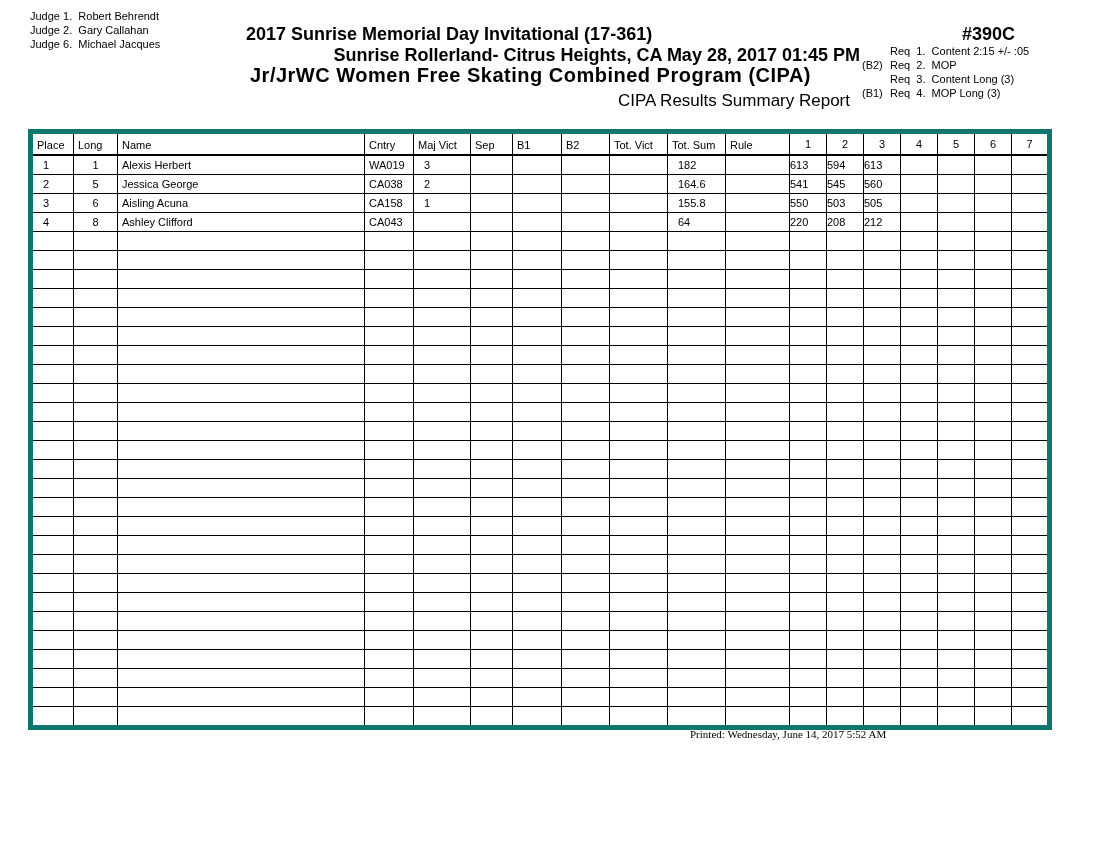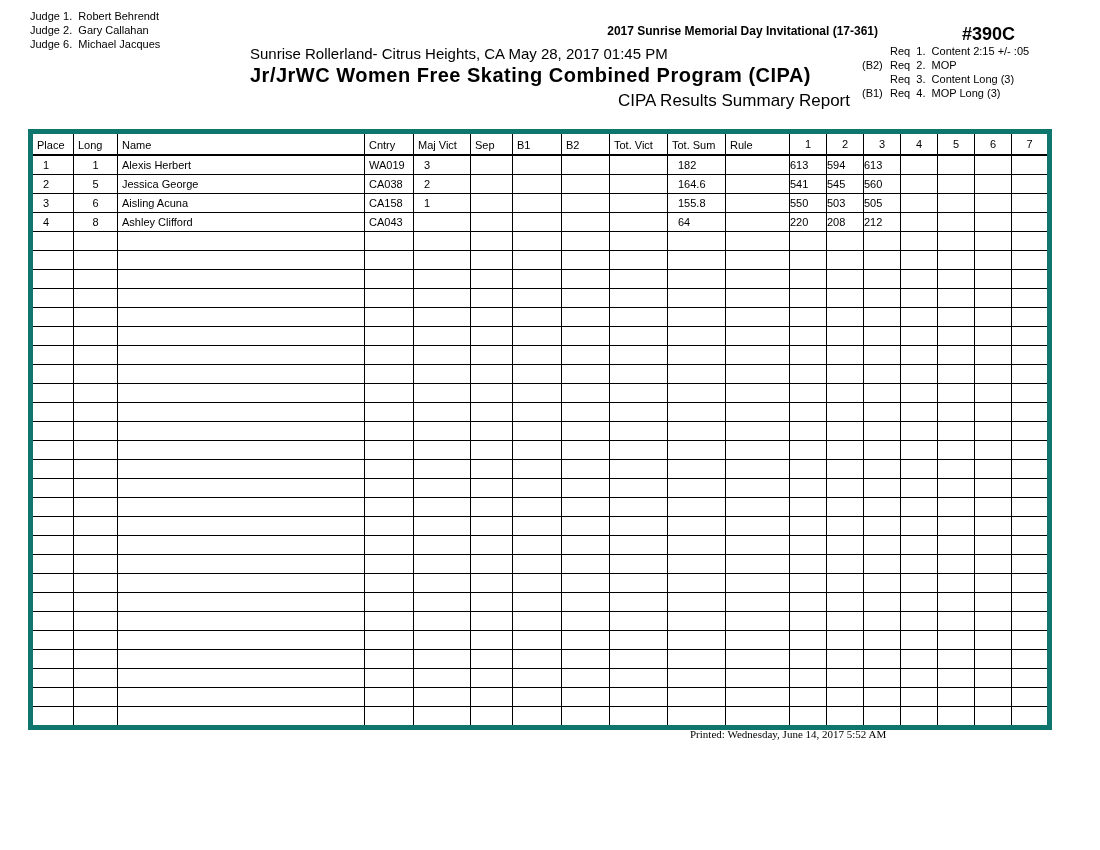--- a/index.html
+++ b/index.html
@@ -1,21 +1,21 @@
 <!DOCTYPE html>
 <html><head>
 <meta charset="utf-8">
 <style>
   html, body { margin:0; padding:0; background:#ffffff; }
   body { width:1100px; height:850px; position:relative; overflow:hidden; font-family:"Liberation Sans", sans-serif; color:#000; }
   .abs { position:absolute; }
   .judges { left:30px; top:9px; font-size:11px; line-height:14px; }
   .judges div { white-space:nowrap; }
-  #t1 { left:268px; width:610px; top:24px; font-size:12px; font-weight:bold; text-align:right; }
-  #t2 { left:250px; width:610px; top:45px; font-size:15px; text-align:left; }
+  #t1 { left:246px; width:610px; top:24px; font-size:18px; font-weight:bold; text-align:left; }
+  #t2 { left:250px; width:610px; top:45px; font-size:18px; text-align:right;font-weight:bold; }
   #t3 { left:250px; width:610px; top:64px; font-size:20px; font-weight:bold; text-align:left; letter-spacing:0.5px; }
   #t4 { left:250px; width:600px; top:91px; font-size:17px; text-align:right; }
   #evt { left:962px; top:24px; font-size:18px; font-weight:bold; }
   .reqs { left:862px; top:44px; font-size:11px; line-height:14px; }
   .reqs .r { white-space:pre; }
   .reqs .pfx { display:inline-block; width:28px; }
   table.res { position:absolute; left:28px; top:129px; border-collapse:collapse; table-layout:fixed; font-size:11px; }
   table.res td, table.res th { border:1px solid #000; height:18px; padding:0 0 0 4px; white-space:nowrap; overflow:hidden; font-weight:normal; text-align:left; vertical-align:middle; }
   table.res thead th { border-bottom:2px solid #000; padding-top:2px; }
   table.res { border:5px solid #0f766e; }

